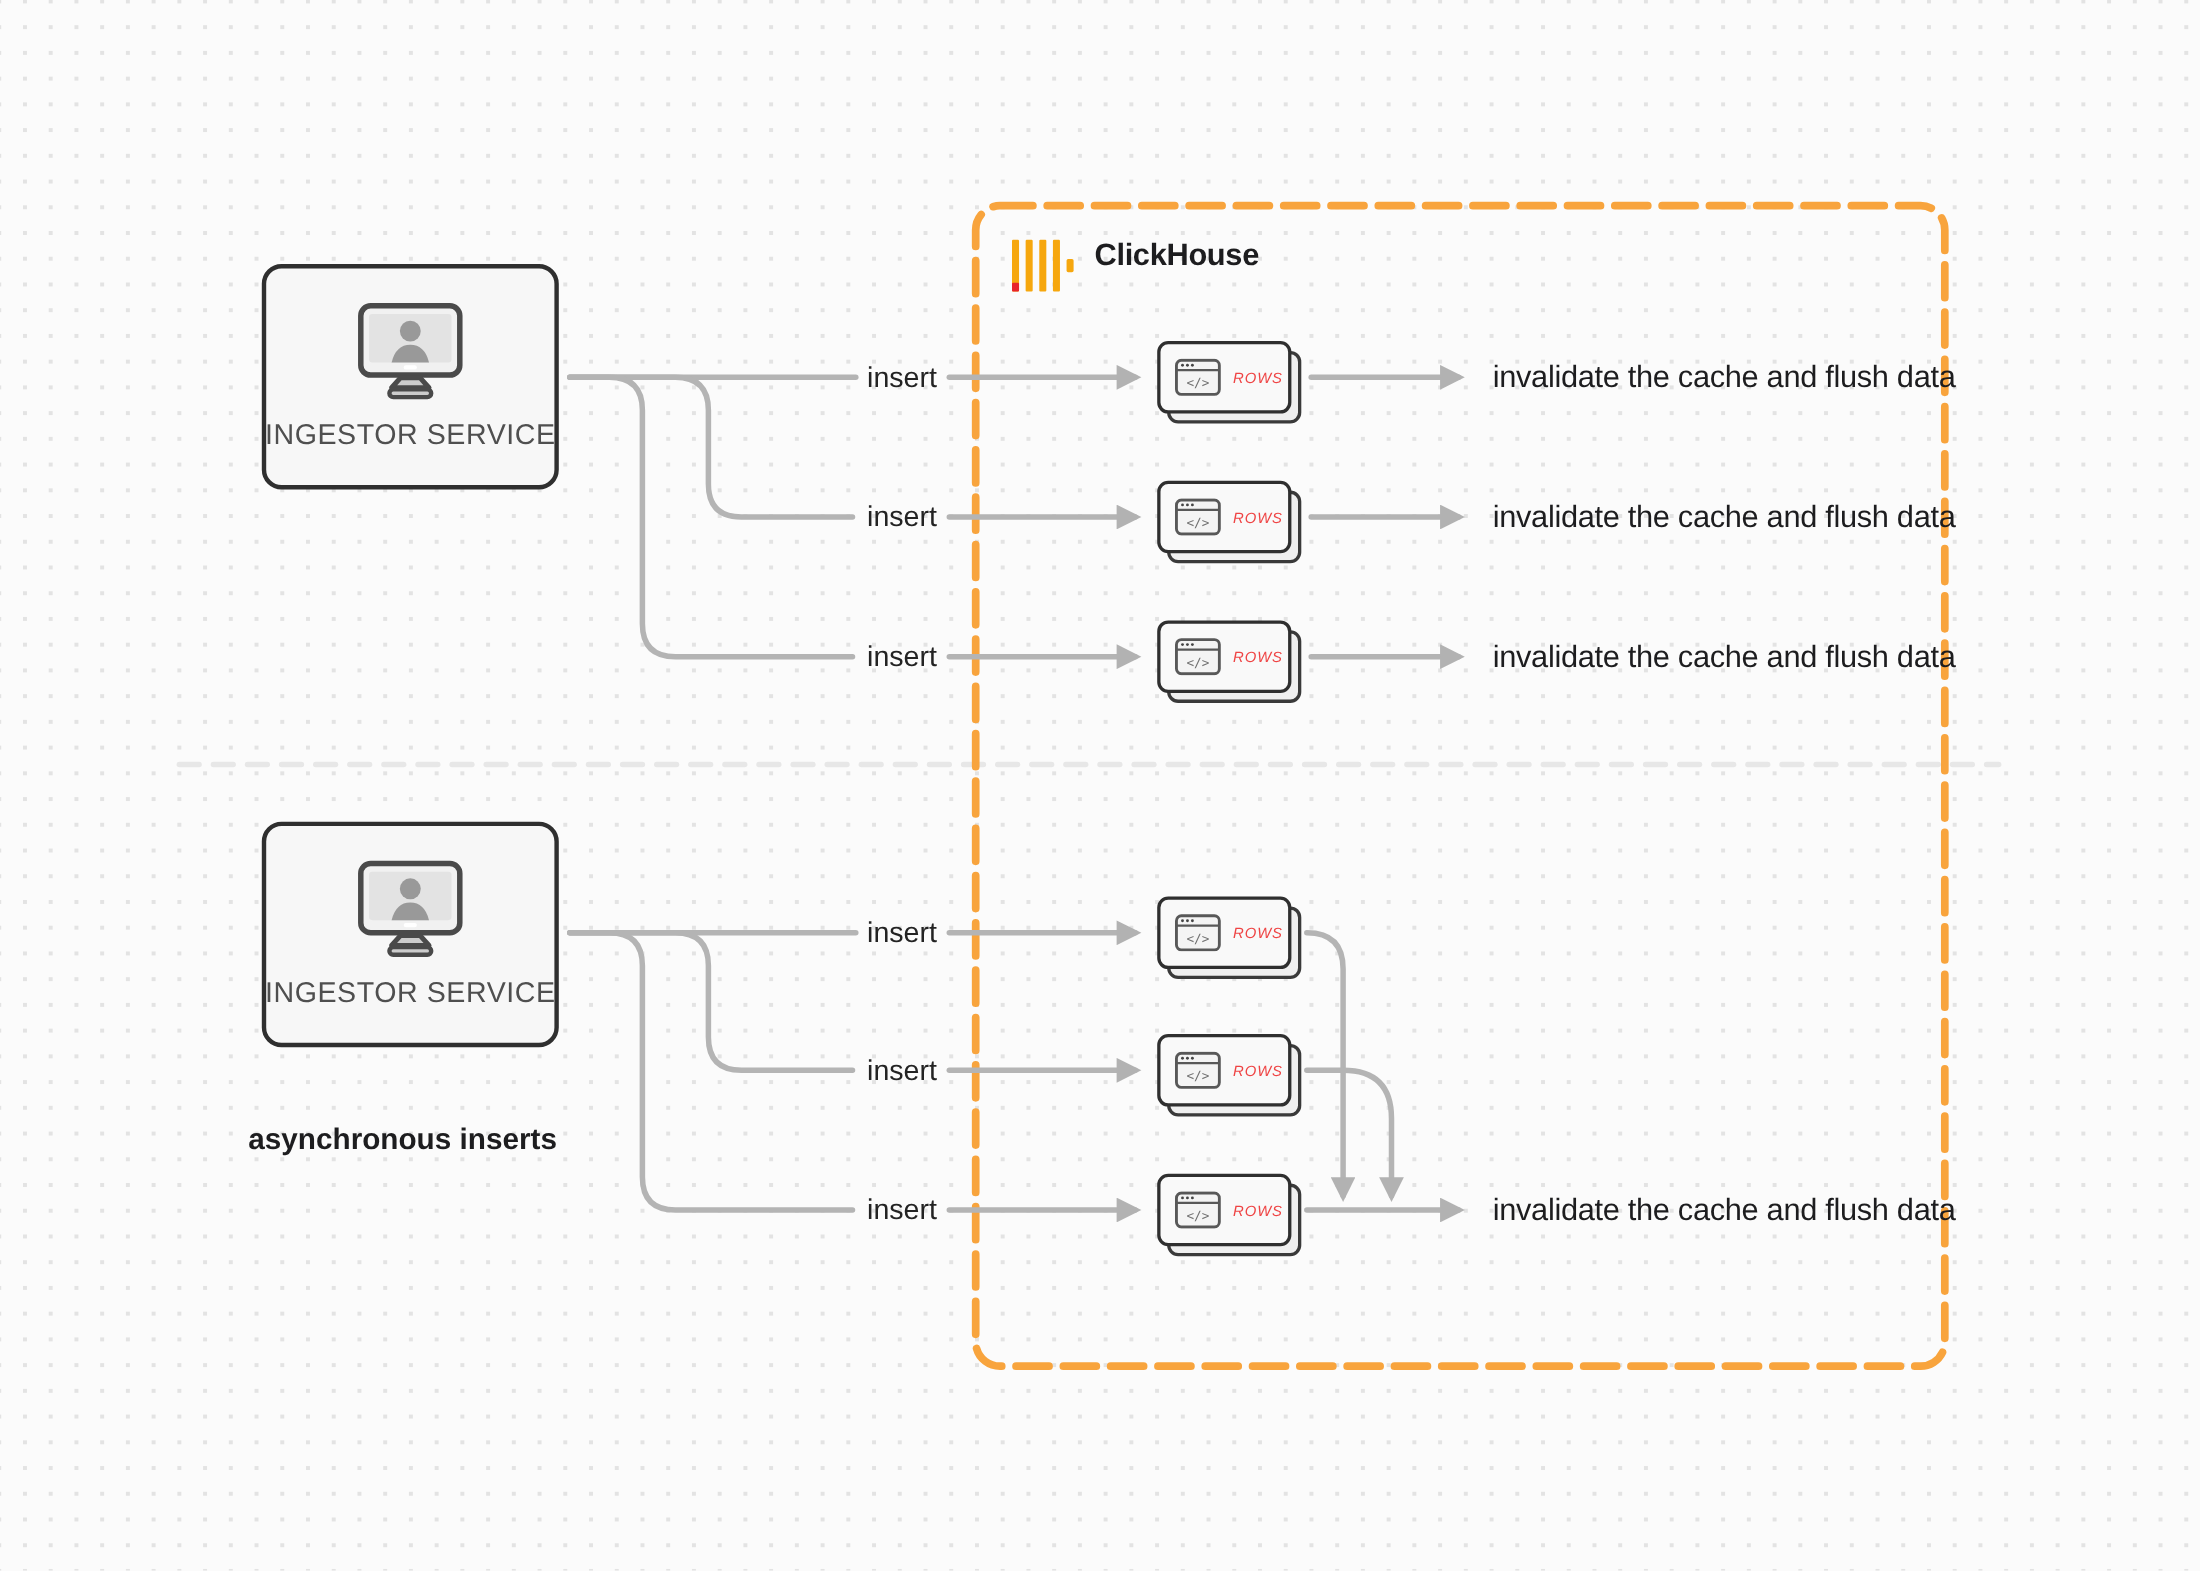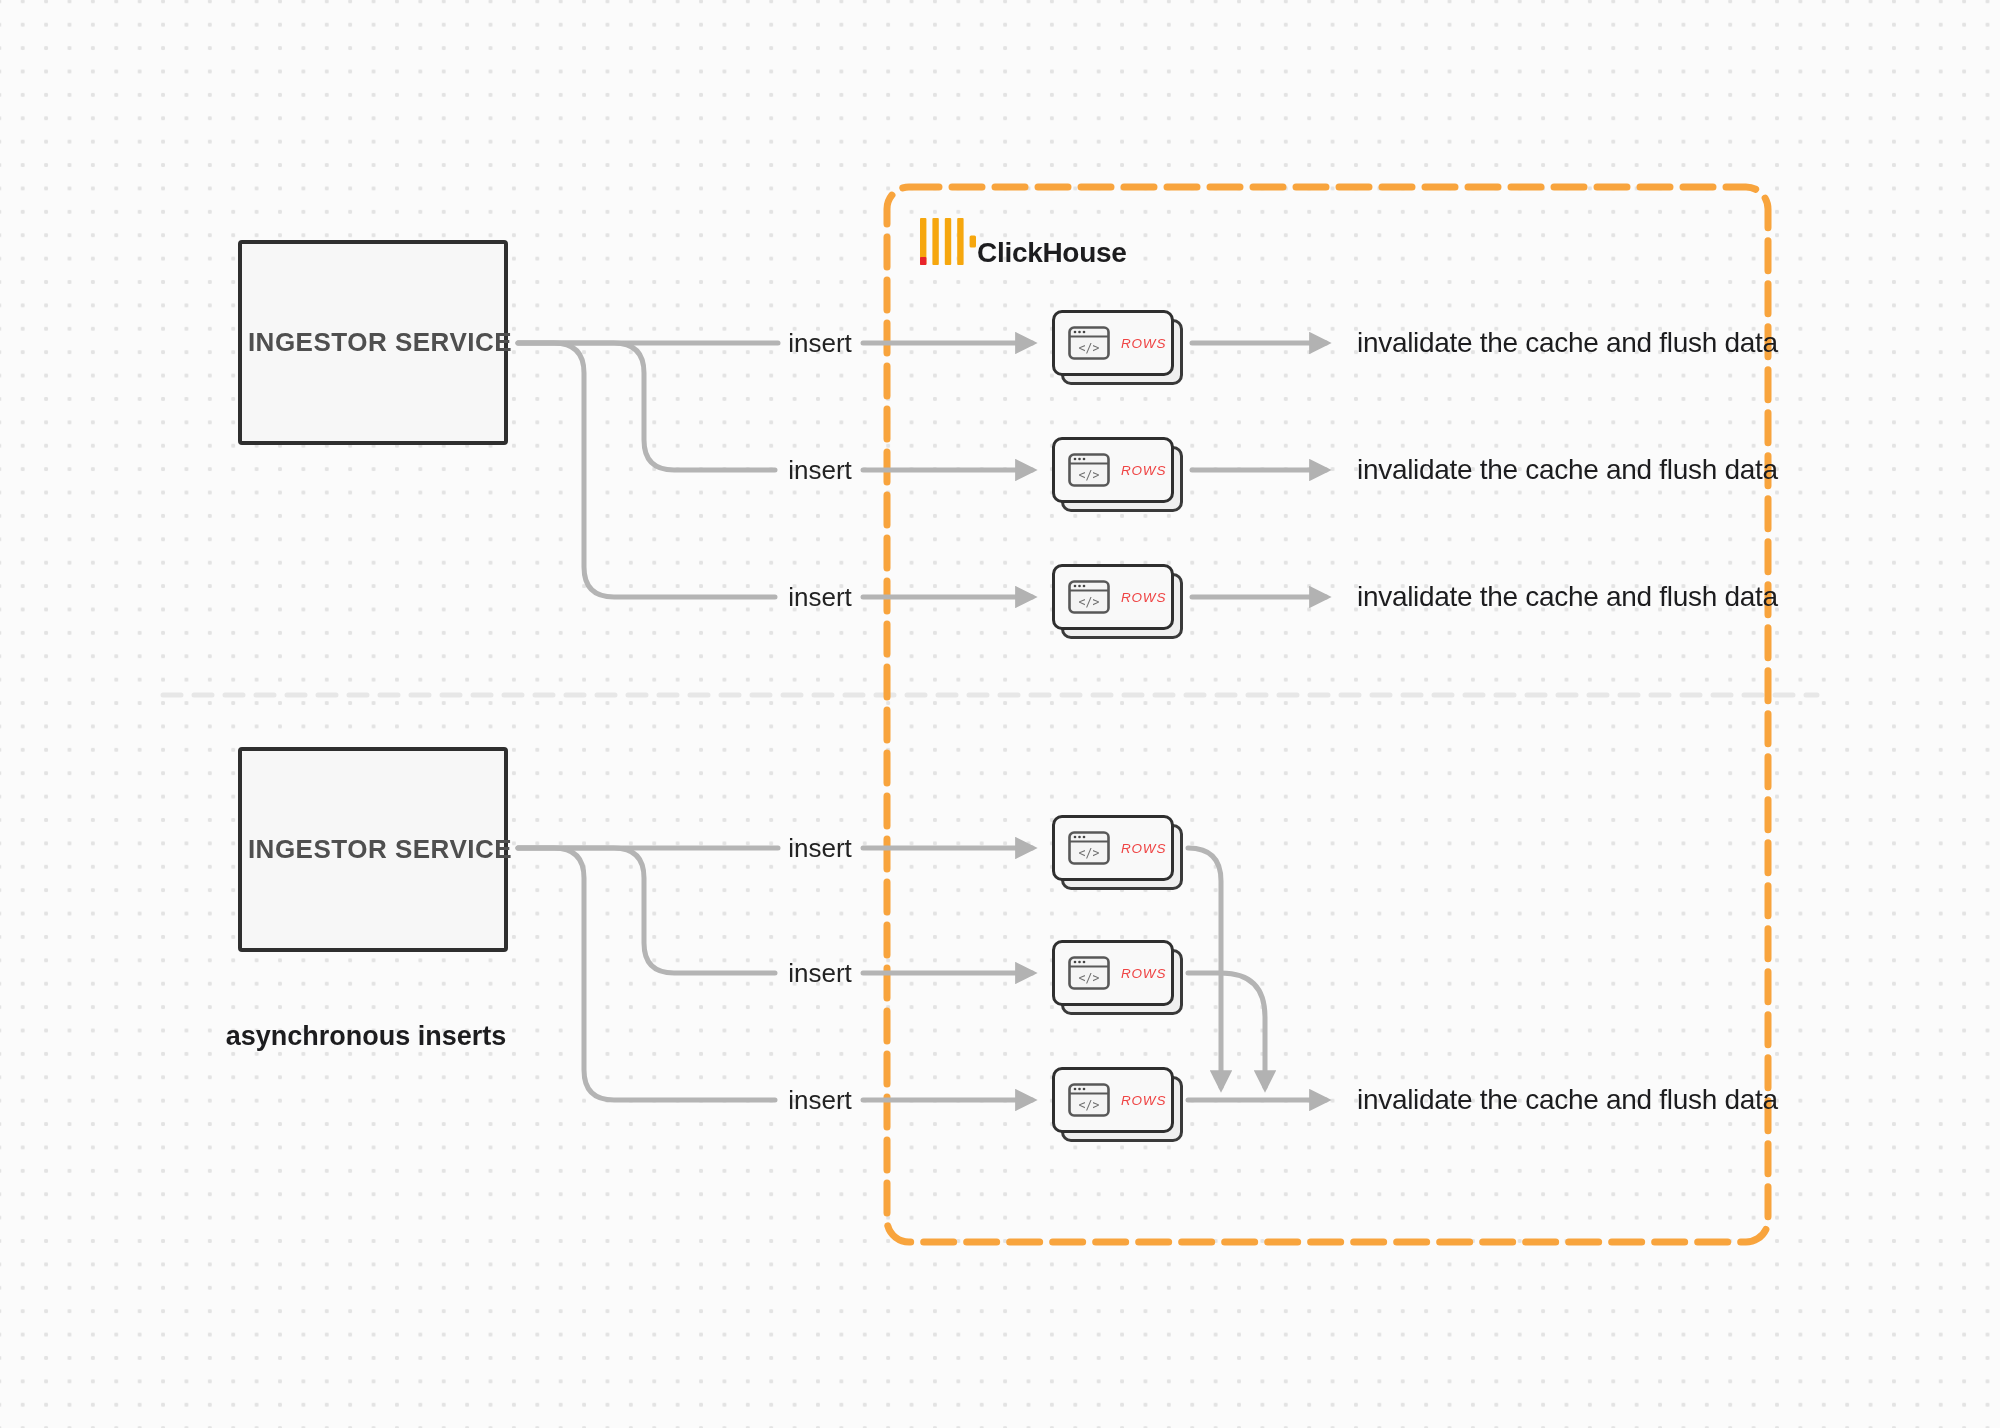--- a/index.html
+++ b/index.html
@@ -10,23 +10,23 @@
     background-image:radial-gradient(#e3e3e3 2px, transparent 2.2px);
     background-size:23.4px 23.4px;
     background-position:11px 13px;
   }
   svg.layer{position:absolute;left:0;top:0;z-index:1;}
   .abs{position:absolute;}
   .node{z-index:2;}
 
   
   .ingestor{
-    width:270px;height:205px;border:4px solid #2f2f2f;border-radius:4px;
-    background:#f7f7f7;display:flex;flex-direction:row;align-items:center;
-    justify-content:center;gap:14px;box-sizing:border-box;font-weight:bold;
+    width:270px;height:205px;border:4px solid #2f2f2f;border-radius:18px;
+    background:#f7f7f7;display:flex;flex-direction:column;align-items:center;
+    justify-content:center;gap:14px;box-sizing:border-box;
   }
   .ingestor .label{
     color:#4f4f4f;font-size:26px;letter-spacing:.5px;white-space:nowrap;
   }
 
   
   .caption{
     color:#1d1d1f;font-weight:bold;font-size:27px;white-space:nowrap;
     transform:translate(-50%,-50%);
   }
@@ -52,21 +52,21 @@
   .rows-card .front{
     position:absolute;left:0;top:0;width:122px;height:66px;
     border:3px solid #2f2f2f;border-radius:10px;background:#f9f9f9;box-sizing:border-box;
     display:flex;align-items:center;padding-left:13px;gap:11px;
   }
   .rows-card .rows-text{
     font-size:13.5px;font-style:italic;color:#ef4444;letter-spacing:.8px;font-weight:500;
   }
 
   
-  .ch-logo{display:flex;align-items:flex-end;z-index:2;}
+  .ch-logo{display:flex;align-items:flex-start;gap:18px;z-index:2;}
   .ch-word{font-size:28px;font-weight:600;color:#1d1d1f;letter-spacing:-0.3px;}
 </style>
 </head>
 <body>
 
 <div id="canvas">
 
   <svg class="layer" width="2000" height="1428" viewBox="0 0 2000 1428">
     <defs>
       <marker id="arrow" viewBox="0 0 10 10" refX="7.5" refY="5" markerWidth="5" markerHeight="4.5" orient="auto-start-reverse">

